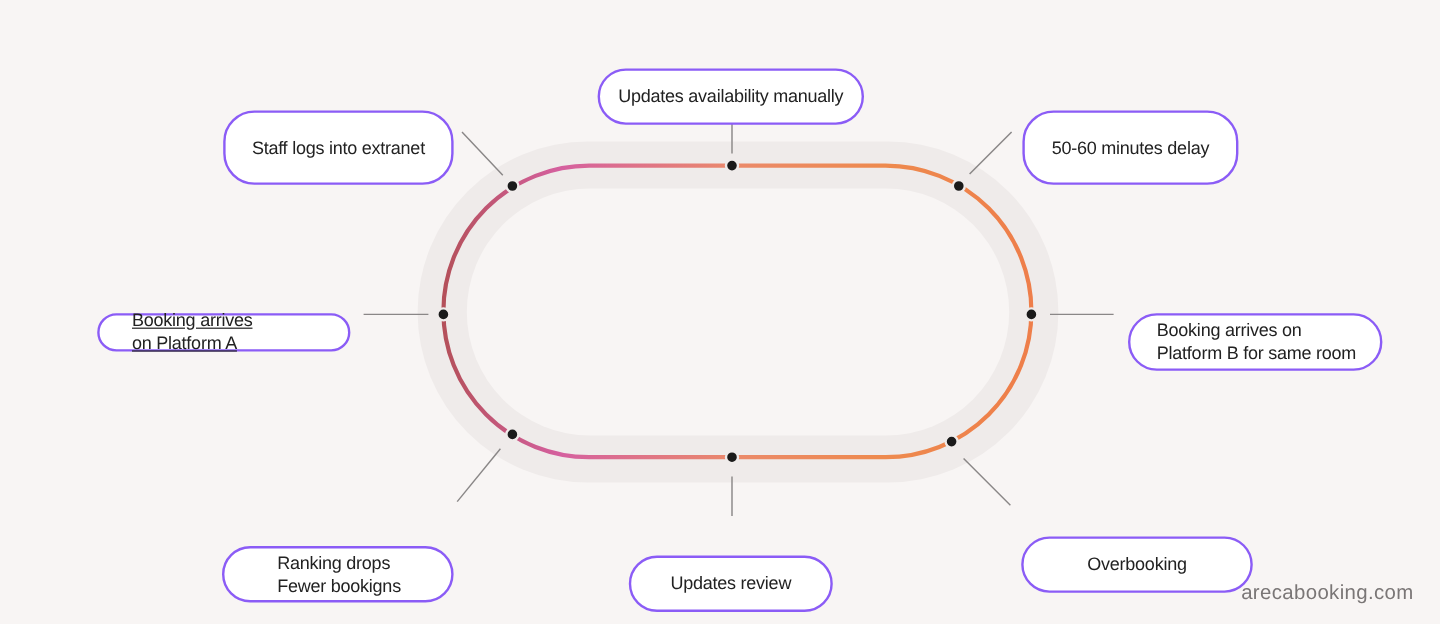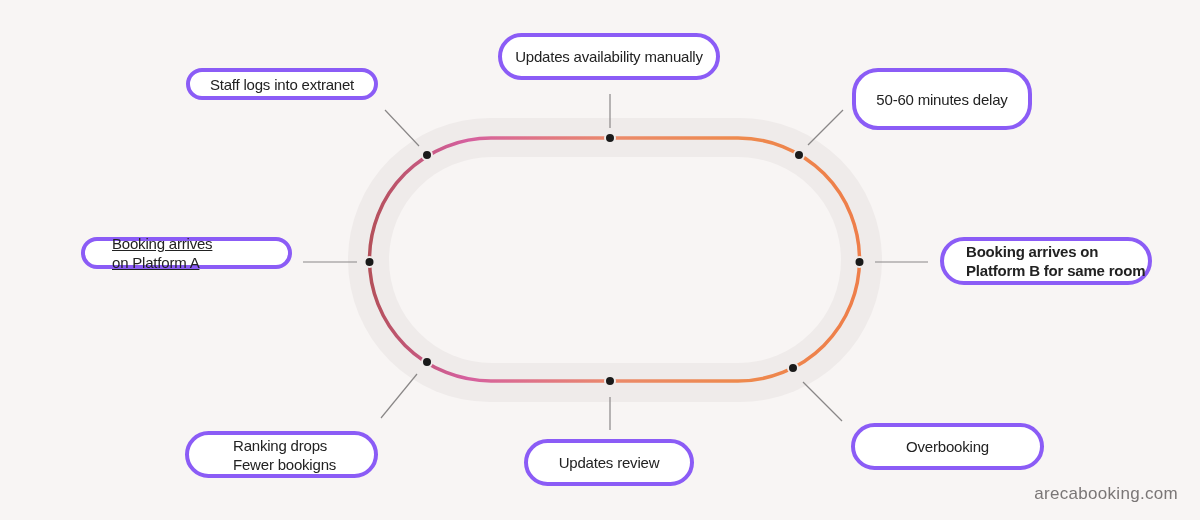--- a/index.html
+++ b/index.html
@@ -4,23 +4,23 @@
 <style>
   html, body { margin: 0; padding: 0; }
   body {
     width: 1200px; height: 520px; background: #f8f5f4;
     position: relative; overflow: hidden;
     font-family: "Liberation Sans", "DejaVu Sans", sans-serif;
   }
   #diagram { position: absolute; left: 0; top: 0; width: 1200px; height: 520px; }
   .pill {
     position: absolute; box-sizing: border-box;
-    background: #ffffff; border: 4px solid #8b5cf6; border-radius: 26px;
+    background: #ffffff; border: 2px solid #8b5cf6; border-radius: 26px;
     display: flex; align-items: center;
-    font-size: 15px; color: #222; line-height: 19px; letter-spacing: -0.2px;
+    font-size: 15px; color: #222; line-height: 19px; letter-spacing: -0.2px; margin-top: 24px;
   }
   .pill.center { justify-content: center; text-align: center; }
   .pill.left { justify-content: flex-start; text-align: left; }
   .pill .txt { white-space: pre-line; }
   .watermark {
     position: absolute; right: 22px; top: 484px;
     font-size: 17px; color: #7a7676; letter-spacing: 0.3px;
   }
 </style>
 </head>
@@ -64,33 +64,33 @@
     <circle cx="610" cy="381" r="5" fill="#1a1a1a" stroke="#efebea" stroke-width="2"></circle>
     <circle cx="427" cy="362" r="5" fill="#1a1a1a" stroke="#efebea" stroke-width="2"></circle>
   </g>
 </svg>
 
 <div class="pill left" style="left:81px; top:237px; width:211px; height:32px; padding-left:27px;text-decoration:underline;">
   <span class="txt">Booking arrives
 on Platform A</span>
 </div>
 
-<div class="pill center" style="left:186px; top:68px; width:192px; height:32px;">
+<div class="pill center" style="left:186px; top:68px; width:192px; height:62px;">
   <span class="txt">Staff logs into extranet</span>
 </div>
 
 <div class="pill center" style="left:498px; top:33px; width:222px; height:47px;">
   <span class="txt">Updates availability manually</span>
 </div>
 
 <div class="pill center" style="left:852px; top:68px; width:180px; height:62px;">
   <span class="txt">50-60 minutes delay</span>
 </div>
 
-<div class="pill left" style="left:940px; top:237px; width:212px; height:48px; padding-left:22px;font-weight:bold;">
+<div class="pill left" style="left:940px; top:237px; width:212px; height:48px; padding-left:22px;">
   <span class="txt">Booking arrives on
 Platform B for same room</span>
 </div>
 
 <div class="pill center" style="left:851px; top:423px; width:193px; height:47px;text-align:right;">
   <span class="txt">Overbooking</span>
 </div>
 
 <div class="pill center" style="left:524px; top:439px; width:170px; height:47px;">
   <span class="txt">Updates review</span>

